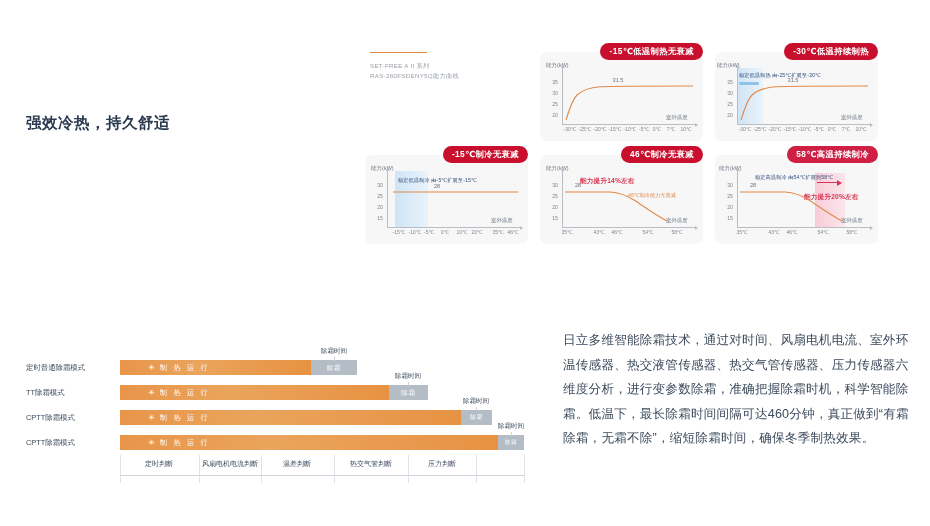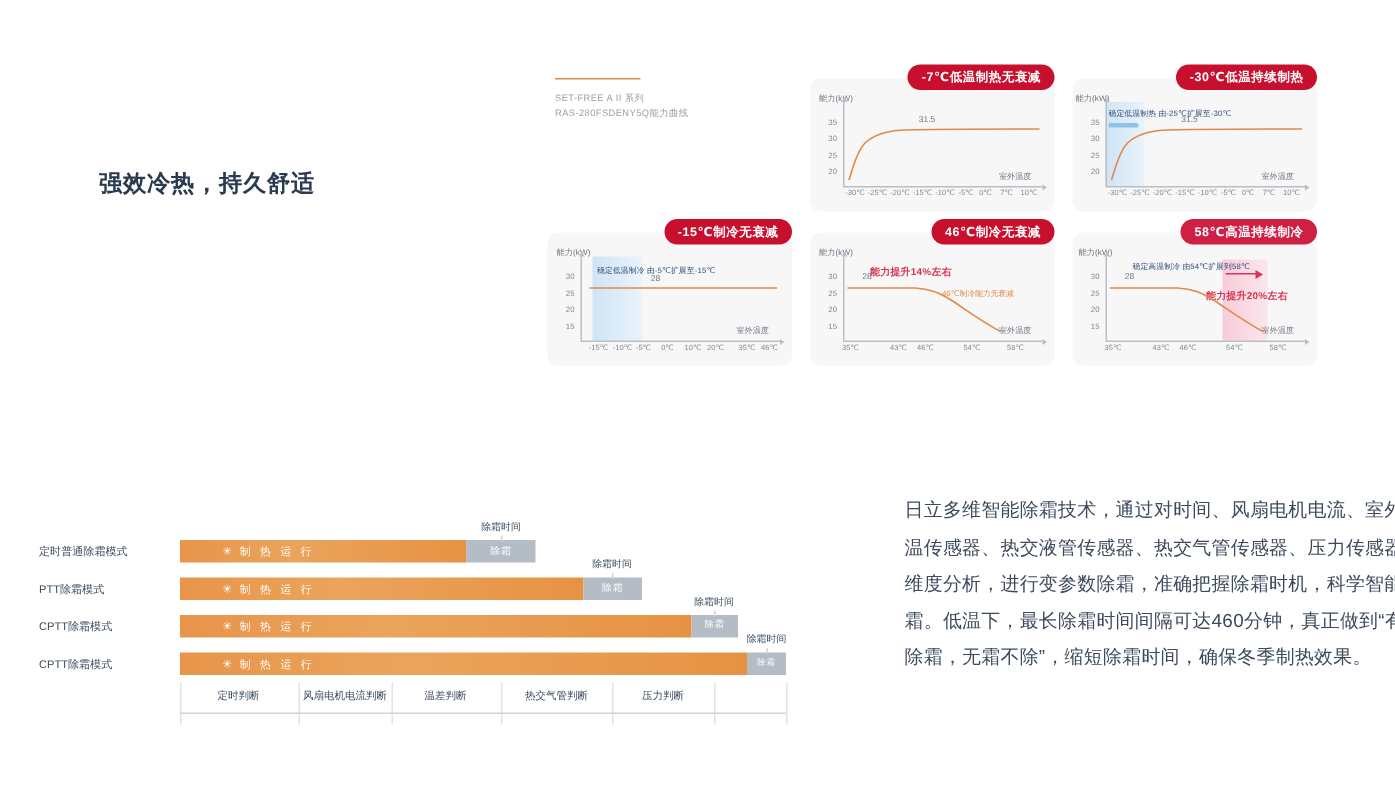--- a/index.html
+++ b/index.html
@@ -4,21 +4,21 @@
 <style>
   html,body{margin:0;padding:0;}
   body{
     width:930px;height:526px;background:#ffffff;
     font-family:"Liberation Sans","DejaVu Sans",sans-serif;
     color:#2f3b4c;overflow:hidden;position:relative;
   }
   .stage{position:relative;width:930px;height:526px;}
 
   
-  .txt-block{position:absolute;margin-left:40px;}
+  .txt-block{position:absolute;}
   .txt-h{
     font-size:15.5px;font-weight:bold;color:#2b3a4f;letter-spacing:.5px;
     margin:0 0 14px 0;line-height:1.3;
   }
   .txt-p{
     font-size:12.6px;color:#3c4a5c;line-height:1.95;margin:0;letter-spacing:.2px;
   }
 
   #block-left{left:26px;top:113px;width:318px;}
   #block-right{left:563px;top:328px;width:352px;}
@@ -135,21 +135,21 @@
     <h2 class="txt-h">强效冷热，持久舒适</h2>
   </div>
 
   <div style="position:absolute;left:370px;top:52px;">
     <div class="title-rule" style="left:0;top:0;width:57px;"></div>
     <div class="series-title" style="left:0;top:9px;">SET-FREE A II 系列</div>
     <div class="series-title" style="left:0;top:19px;">RAS-280FSDENY5Q能力曲线</div>
   </div>
 
   <div class="card" id="c1" style="left:540px;top:52px;width:163px;height:89px;">
-    <div class="badge" style="top:-9px;right:0;">-7℃低温制热无衰减</div>
+    <div class="badge" style="top:-9px;right:0;">-15℃低温制热无衰减</div>
     <div class="card-inner">
       <div class="ylab" style="left:6px;top:10px;">能力(kW)</div>
       <div class="ytick" style="left:4px;top:27px;">35</div>
       <div class="ytick" style="left:4px;top:38px;">30</div>
       <div class="ytick" style="left:4px;top:49px;">25</div>
       <div class="ytick" style="left:4px;top:60px;">20</div>
 
       <div class="axis-v" style="left:22px;top:16px;height:56px;"></div>
       <div class="arrow-up" style="left:20.5px;top:12.5px;"></div>
       <div class="axis-h" style="left:22px;top:72px;width:133px;"></div>
@@ -314,21 +314,21 @@
       <div class="dfr-label" style="top:0;font-family:Liberation Serif, serif;">定时普通除霜模式</div>
       <div class="heat-bar" style="left:94px;width:191px;">
         <span class="sun">☀</span><span>制 热 运 行</span>
       </div>
       <div class="dfr-block" style="left:285px;width:46px;">除霜</div>
       <div class="dfr-time" style="left:308px;top:-13px;">除霜时间</div>
       <div class="dfr-tick" style="left:308px;top:-3px;height:4px;"></div>
     </div>
 
     <div class="dfr-row" style="top:38px;left:0;right:0;">
-      <div class="dfr-label" style="top:0;">PTT除霜模式</div>
+      <div class="dfr-label" style="top:0;">TT除霜模式</div>
       <div class="heat-bar" style="left:94px;width:269px;">
         <span class="sun">☀</span><span>制 热 运 行</span>
       </div>
       <div class="dfr-block" style="left:363px;width:39px;">除霜</div>
       <div class="dfr-time" style="left:382px;top:-13px;">除霜时间</div>
       <div class="dfr-tick" style="left:382px;top:-3px;height:4px;"></div>
     </div>
 
     <div class="dfr-row" style="top:63px;left:0;right:0;">
       <div class="dfr-label" style="top:0;">CPTT除霜模式</div>

